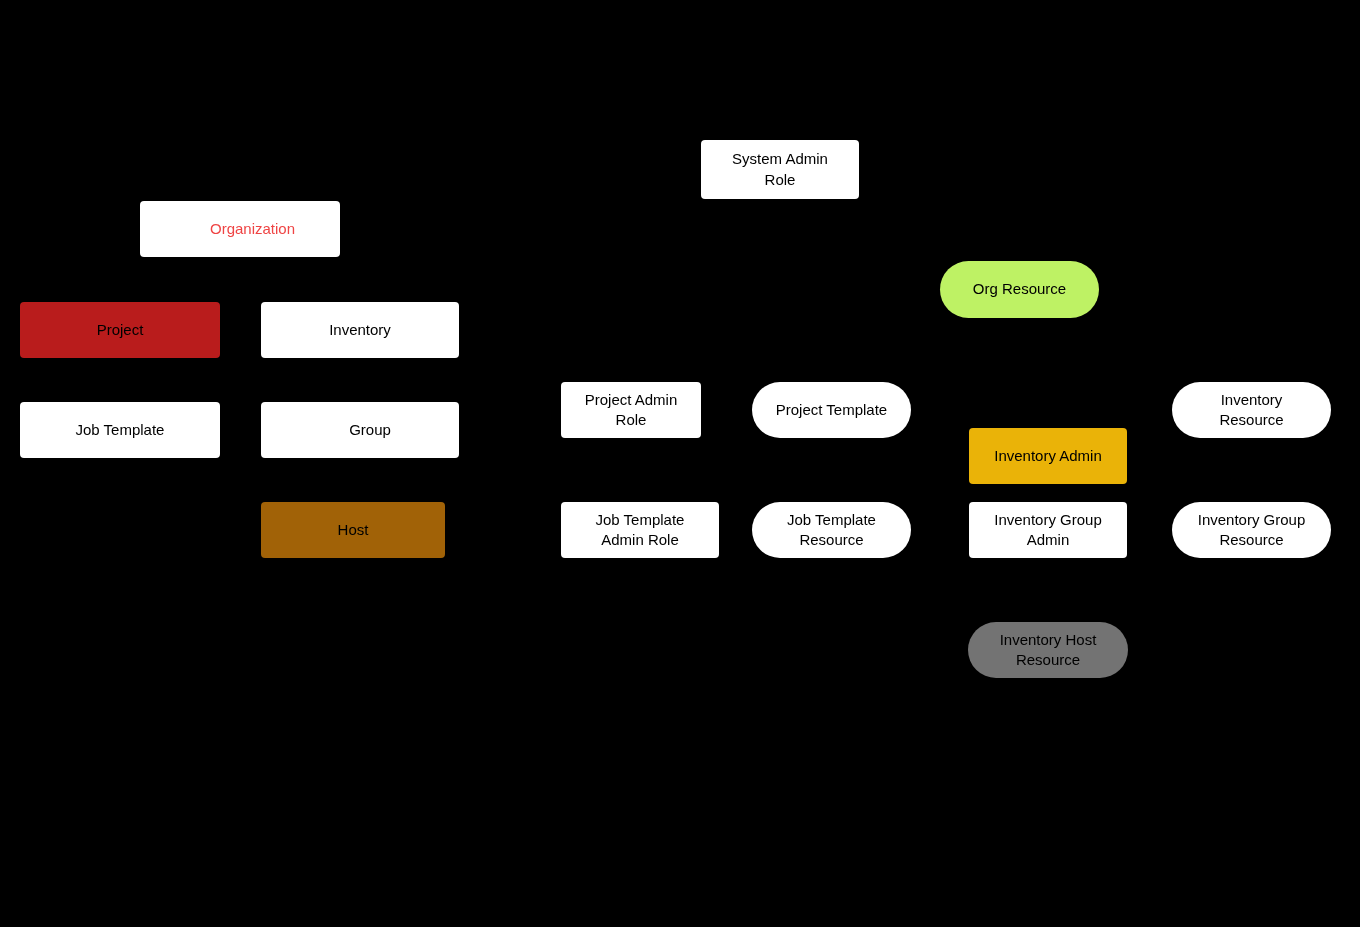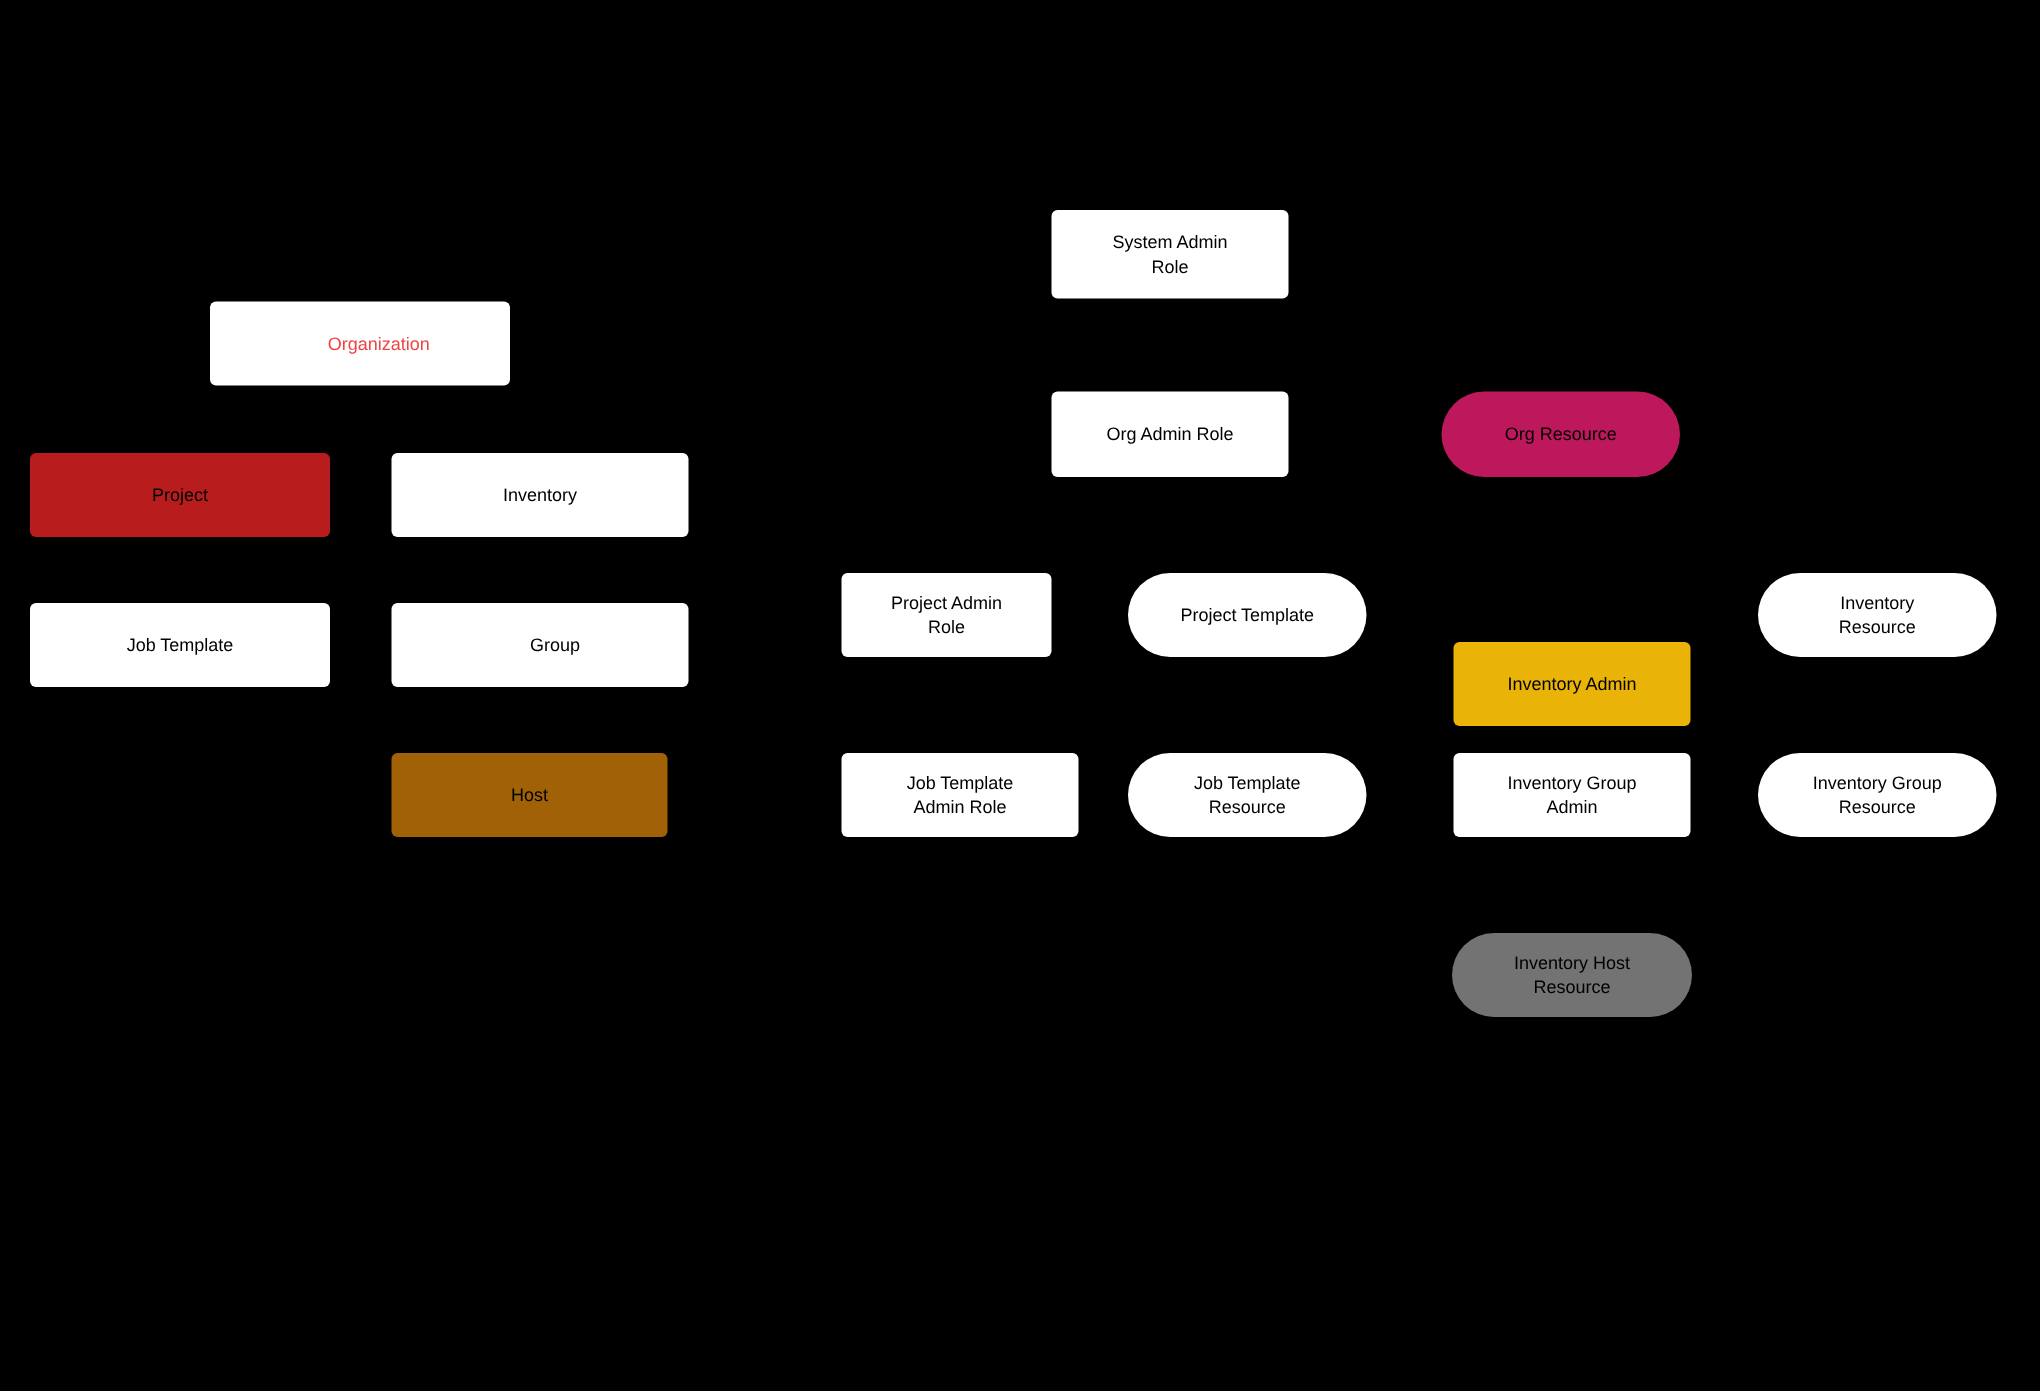--- a/index.html
+++ b/index.html
@@ -16,42 +16,41 @@
     overflow: hidden;
   }
   .node {
     position: absolute;
     background: #ffffff;
     color: #000000;
     display: flex;
     align-items: center;
     justify-content: center;
     text-align: center;
-    font-size: 12px;
+    font-size: 15px;
     line-height: 1.35;
     box-sizing: border-box;
     padding: 4px 8px;
     white-space: pre-line;
   }
   .rect {
     border-radius: 4px;
   }
   .pill {
     border-radius: 999px;
   }
 </style>
 </head>
 <body>
 
 <div id="canvas">
     <div class="node rect" style="left: 701px; top: 140px; width: 158px; height: 59px; background: rgb(255, 255, 255); color: rgb(0, 0, 0);">System Admin
 Role</div>
     <div class="node rect" style="left: 140px; top: 201px; width: 200px; height: 56px; background: rgb(255, 255, 255); color: #ef4444; padding-left: 33px;">Organization</div>
-    <div class="node rect" style="left: 701px; top: 261px; width: 158px; height: 57px; background: rgb(255, 255, 255); color: rgb(0, 0, 0);">Org Admin Role</div>
-    <div class="node pill" style="left: 961px; top: 261px; width: 159px; height: 57px; background: #be185d; color: rgb(0, 0, 0);">Org Resource</div>
+    <div class="node pill" style="left: 940px; top: 261px; width: 159px; height: 57px; background: #bef264; color: rgb(0, 0, 0);">Org Resource</div>
     <div class="node rect" style="left: 20px; top: 302px; width: 200px; height: 56px; background: #b91c1c; color: rgb(0, 0, 0);">Project</div>
     <div class="node rect" style="left: 261px; top: 302px; width: 198px; height: 56px; background: rgb(255, 255, 255); color: rgb(0, 0, 0);">Inventory</div>
     <div class="node rect" style="left: 561px; top: 382px; width: 140px; height: 56px; background: rgb(255, 255, 255); color: rgb(0, 0, 0);">Project Admin
 Role</div>
     <div class="node pill" style="left: 752px; top: 382px; width: 159px; height: 56px; background: rgb(255, 255, 255); color: rgb(0, 0, 0);">Project Template</div>
     <div class="node rect" style="left: 969px; top: 382px; width: 158px; height: 56px; background: #eab308; color: rgb(0, 0, 0); margin-top: 46px;">Inventory Admin</div>
     <div class="node pill" style="left: 1172px; top: 382px; width: 159px; height: 56px; background: rgb(255, 255, 255); color: rgb(0, 0, 0);">Inventory
 Resource</div>
     <div class="node rect" style="left: 20px; top: 402px; width: 200px; height: 56px; background: rgb(255, 255, 255); color: rgb(0, 0, 0);">Job Template</div>
     <div class="node rect" style="left: 261px; top: 402px; width: 198px; height: 56px; background: rgb(255, 255, 255); color: rgb(0, 0, 0); padding-left: 28px;">Group</div>

